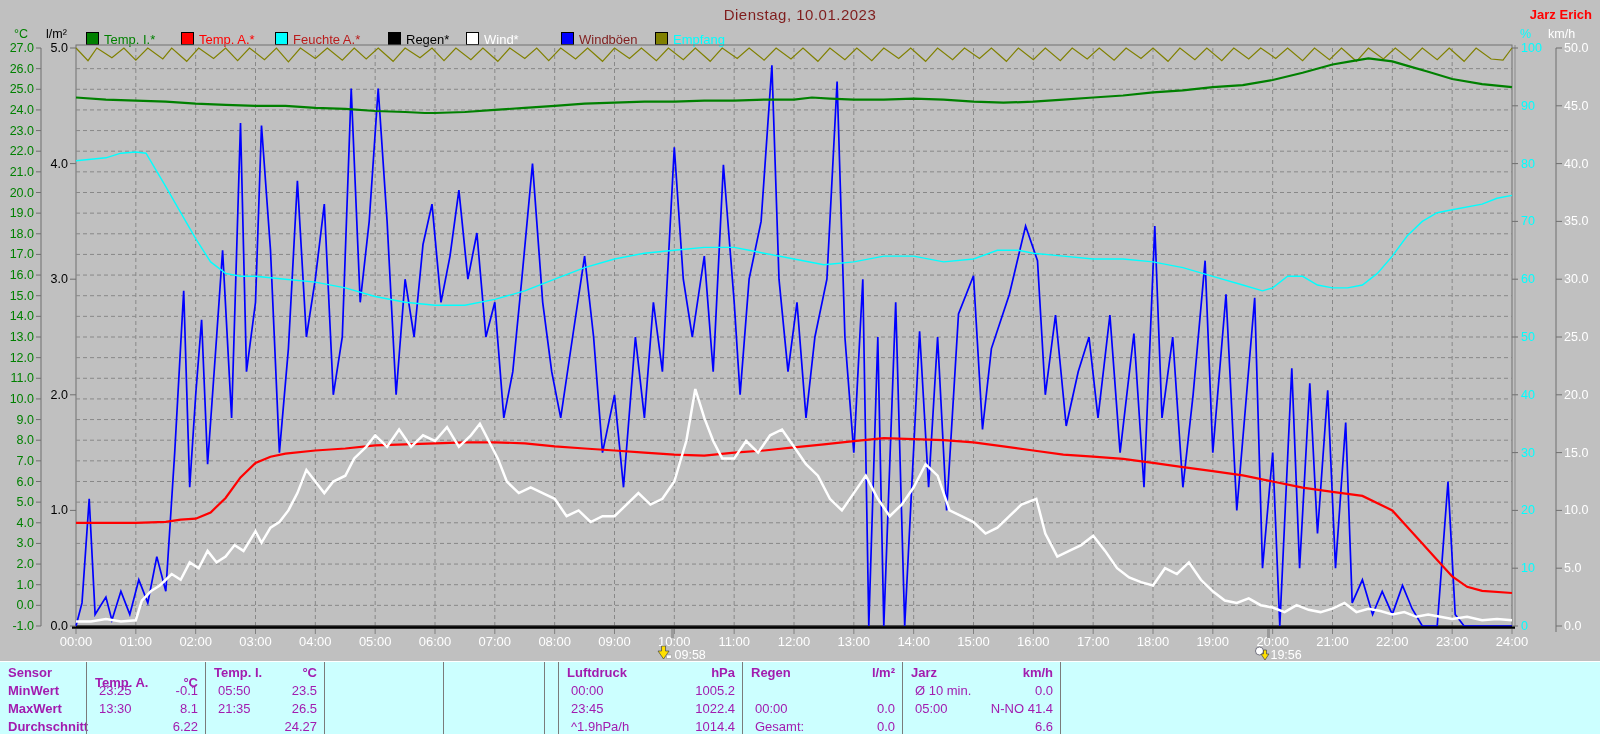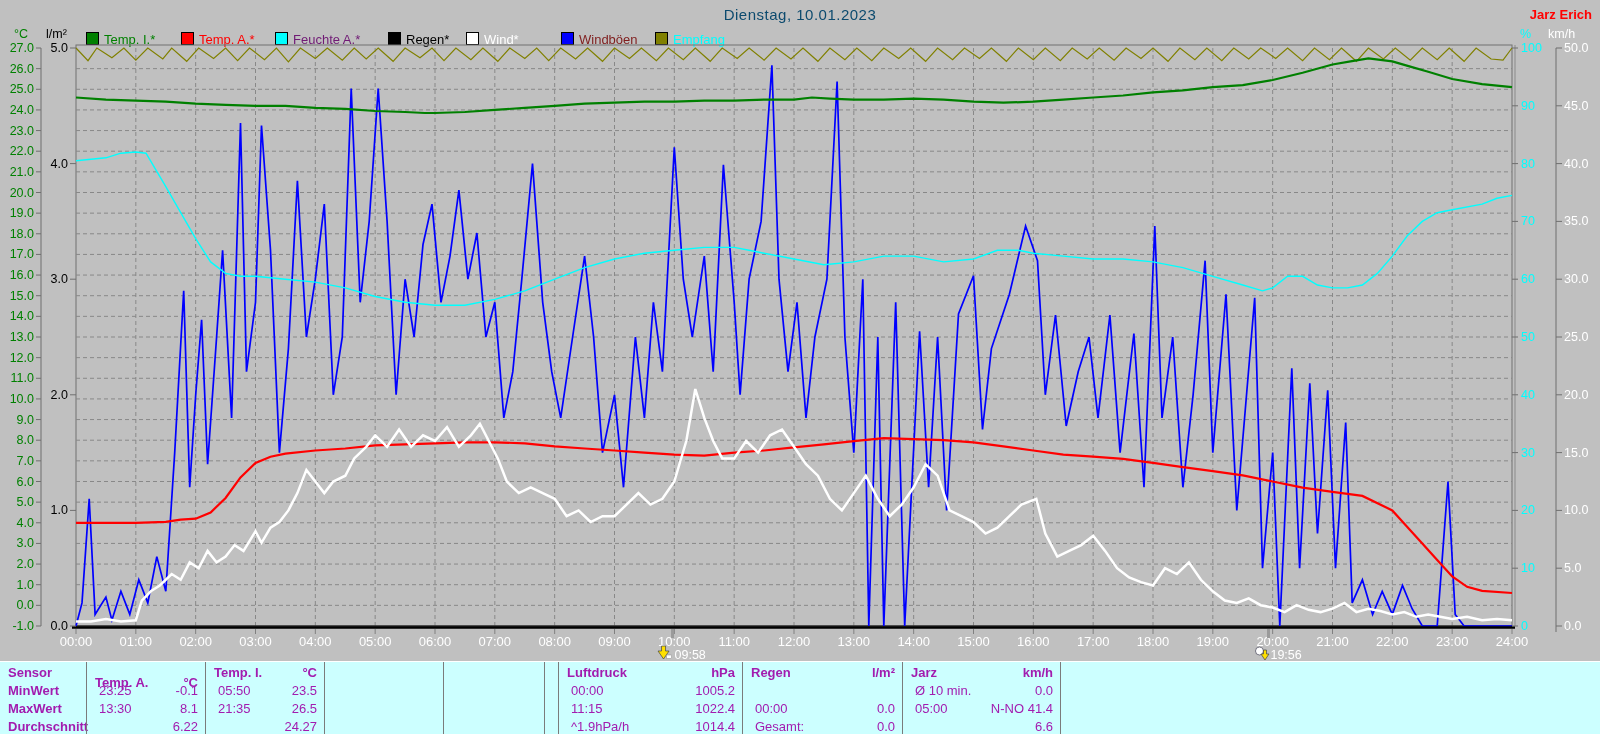--- a/index.html
+++ b/index.html
@@ -1,18 +1,18 @@
 <!DOCTYPE html>
 <html><head>
 <meta charset="utf-8">
 <style>
   html,body{margin:0;padding:0;}
   body{width:1600px;height:734px;background:#c0c0c0;font-family:"Liberation Sans",sans-serif;position:relative;overflow:hidden;}
   #stage{position:absolute;left:0;top:0;width:1600px;height:734px;}
-  .title{position:absolute;top:6px;left:0;width:100%;text-align:center;color:#0c4a6e;font-size:15px;letter-spacing:.5px;}
+  .title{position:absolute;top:6px;left:0;width:100%;text-align:center;color:#7f1d1d;font-size:15px;letter-spacing:.5px;}
   .user{position:absolute;top:7px;right:8px;color:#ff0000;font-size:13px;font-weight:bold;}
   .axtitle{position:absolute;top:27px;font-size:12.5px;}
   #legend{position:absolute;top:30px;left:0;height:16px;width:100%;}
   .leg-item{position:absolute;top:0;height:14px;white-space:nowrap;}
   .leg-sw{display:inline-block;width:11px;height:11px;border:1px solid #000;vertical-align:-1px;}
   .leg-lb{font-size:13px;margin-left:5px;}
   #chart{position:absolute;left:0;top:0;}
   #stats{position:absolute;left:0;top:661px;width:1600px;height:73px;background:#ccffff;border-top:1px solid #ffffff;font-size:13px;color:#a21caf;padding-left:44px;}
   .tcol{position:absolute;top:0;height:73px;border-left:1px solid #7b7b7b;box-sizing:border-box;}
   .tcol.first{border-left:none;}
@@ -31,21 +31,21 @@
   <div class="user">Jarz Erich</div>
 
   <span class="axtitle" style="left:14px;color:#008000;">°C</span>
   <span class="axtitle" style="left:46px;color:#000000;">l/m²</span>
   <span class="axtitle" style="left:1520px;color:#00ffff;">%</span>
   <span class="axtitle" style="left:1548px;color:#ffffff;">km/h</span>
 
   <div id="legend">
       <div class="leg-item" style="left: 86px;"><span class="leg-sw" style="background: rgb(0, 128, 0);"></span><span class="leg-lb" style="color: rgb(0, 128, 0);">Temp. I.*</span></div>
       <div class="leg-item" style="left: 181px;"><span class="leg-sw" style="background: rgb(255, 0, 0);"></span><span class="leg-lb" style="color: rgb(255, 0, 0);">Temp. A.*</span></div>
-      <div class="leg-item" style="left: 275px;"><span class="leg-sw" style="background: rgb(0, 255, 255);"></span><span class="leg-lb" style="color: #701a75;">Feuchte A.*</span></div>
+      <div class="leg-item" style="left: 275px;"><span class="leg-sw" style="background: rgb(0, 255, 255);"></span><span class="leg-lb" style="color: #b91c1c;">Feuchte A.*</span></div>
       <div class="leg-item" style="left: 372px; padding-left: 16px;"><span class="leg-sw" style="background: rgb(0, 0, 0);"></span><span class="leg-lb" style="color: rgb(0, 0, 0);">Regen*</span></div>
       <div class="leg-item" style="left: 466px;"><span class="leg-sw" style="background: rgb(255, 255, 255);"></span><span class="leg-lb" style="color: rgb(255, 255, 255);">Wind*</span></div>
       <div class="leg-item" style="left: 561px;"><span class="leg-sw" style="background: rgb(0, 0, 255);"></span><span class="leg-lb" style="color: #7f1d1d;">Windböen</span></div>
       <div class="leg-item" style="left: 655px;"><span class="leg-sw" style="background: rgb(128, 128, 0);"></span><span class="leg-lb" style="color: rgb(0, 255, 255);">Empfang</span></div>
     </div>
 
   <svg id="chart" width="1600" height="661">
       <rect x="76" y="45" width="1436" height="581" fill="none" stroke="#707070" stroke-width="1"></rect>
       <line x1="1515" y1="45" x2="1515" y2="626" stroke="#8a8a8a"></line>
       <g>
@@ -358,21 +358,21 @@
       <div class="tcol" style="left: 558px; width: 184px;">
         <div class="trow" style="top: 3px;">
           <span class="hdr">Luftdruck</span>
           <span class="unit">hPa</span>
         </div>
         <div class="trow" style="top: 21px;">
           <span class="lab">00:00</span>
           <span class="val">1005.2</span>
         </div>
         <div class="trow" style="top: 39px;">
-          <span class="lab">11:15</span>
+          <span class="lab">23:45</span>
           <span class="val">1022.4</span>
         </div>
         <div class="trow" style="top: 57px;">
           <span class="lab">^1.9hPa/h</span>
           <span class="val">1014.4</span>
         </div>
       </div>
       <div class="tcol" style="left: 742px; width: 160px;">
         <div class="trow" style="top: 3px;">
           <span class="hdr">Regen</span>

